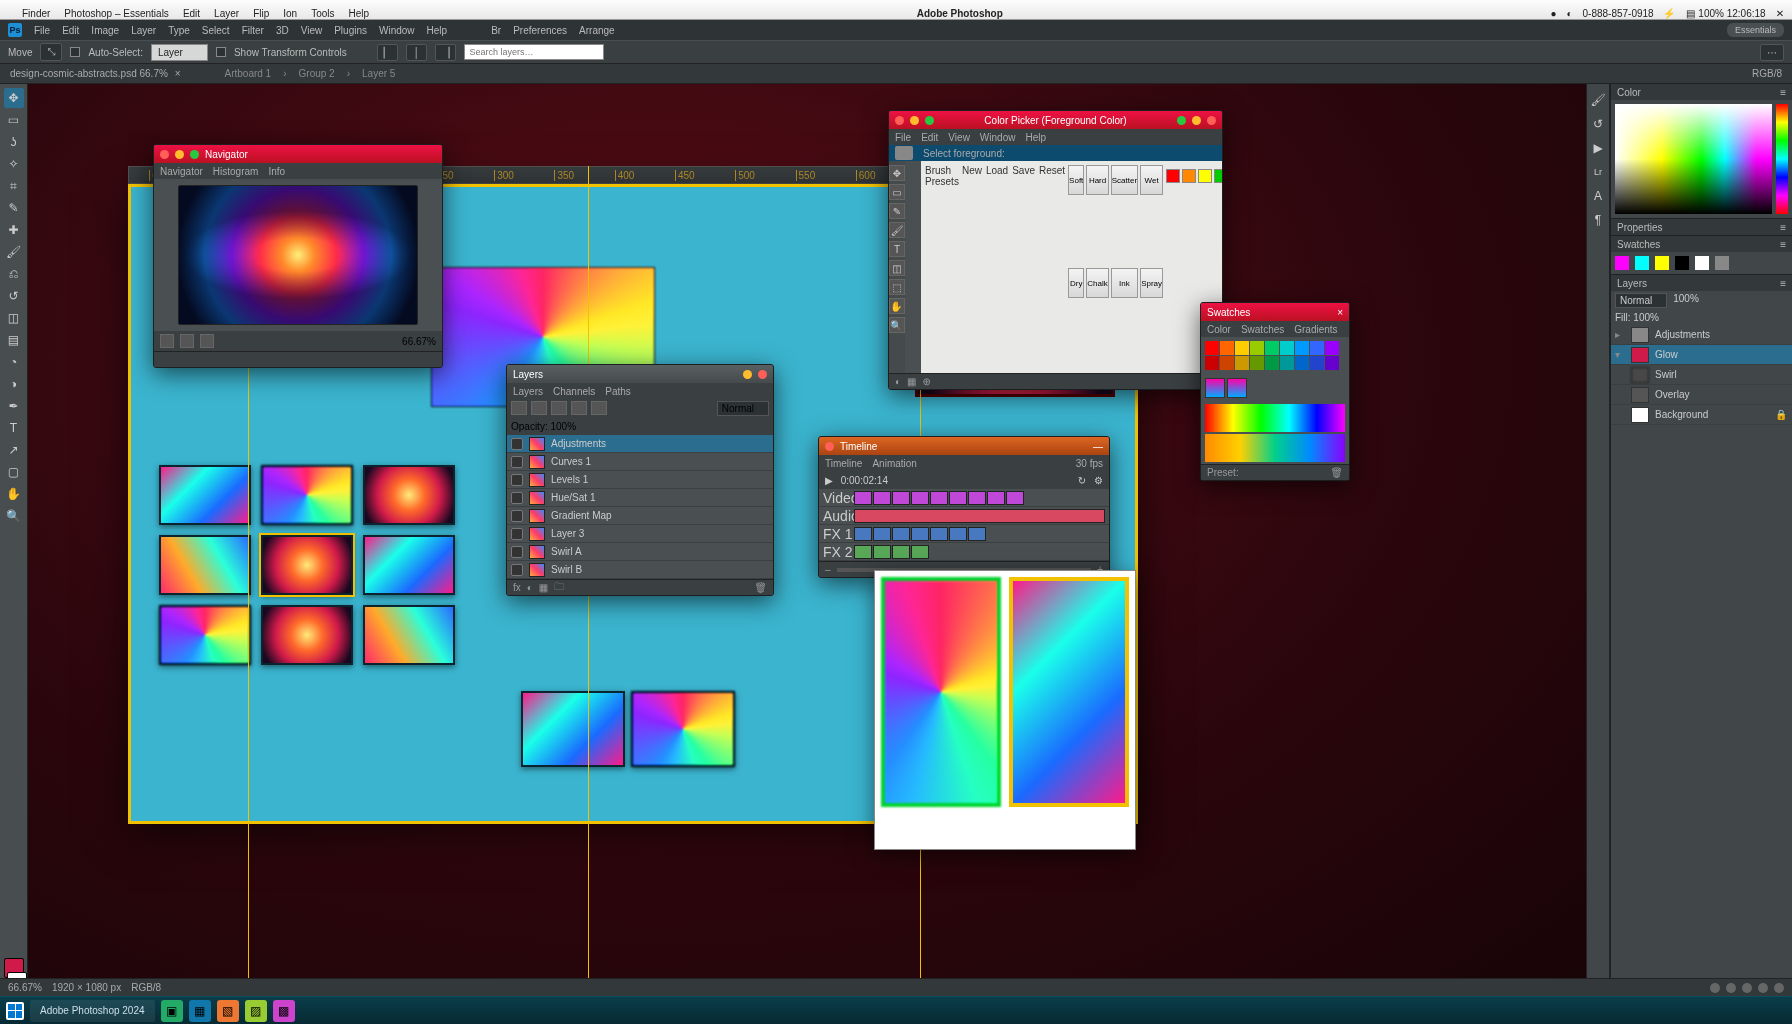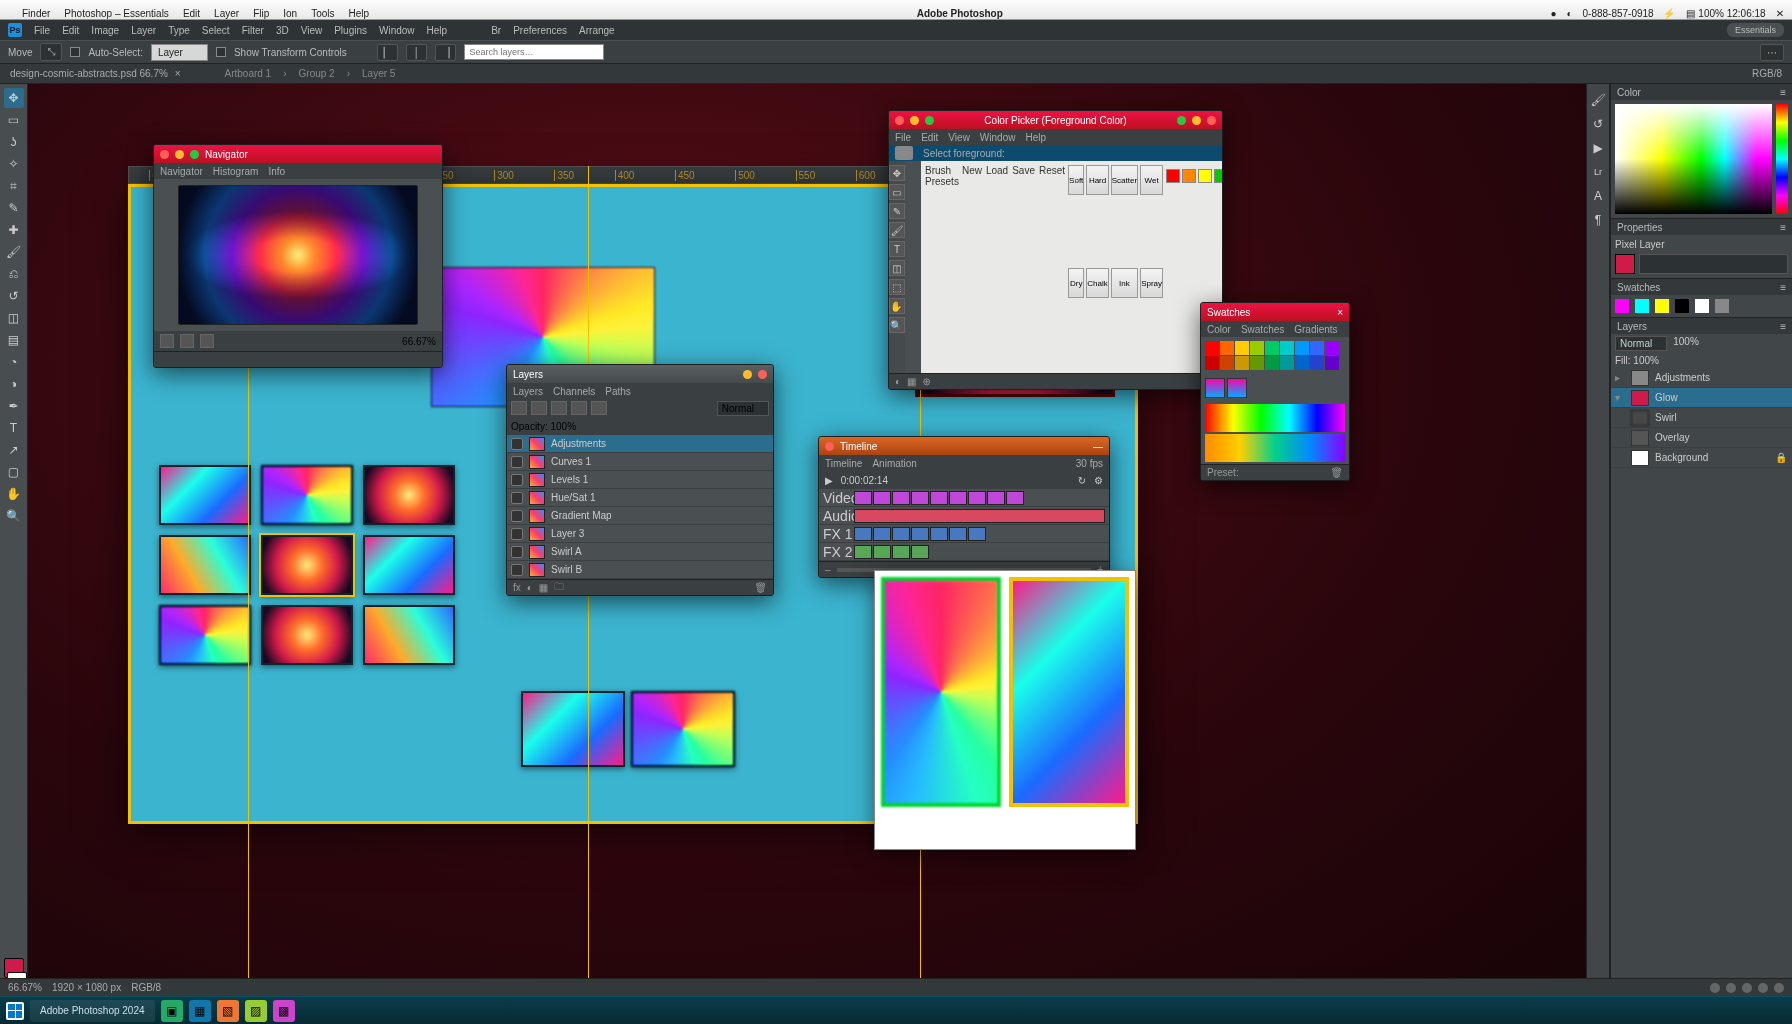--- a/index.html
+++ b/index.html
@@ -599,27 +599,20 @@
       <div class="db drow">
         <div class="colorfield" style="flex:1"></div>
         <div class="huebar"></div>
       </div>
     </div>
     <div class="dpanel">
       <div class="dt">
           <span>Properties</span>
           <span>≡</span>
         </div>
-      <div class="db" style="color:#ccc;font-size:9px">
-        <div>Pixel Layer</div>
-        <div class="drow" style="margin-top:4px;gap:4px">
-          <div style="width:20px;height:20px;background:#d01a4a;border:1px solid #000"></div>
-          <div style="flex:1;height:20px;background:#2c3133;border:1px solid #555"></div>
-        </div>
-      </div>
     </div>
     <div class="dpanel">
       <div class="dt">
           <span>Swatches</span>
           <span>≡</span>
         </div>
       <div class="db drow" style="flex-wrap:wrap;gap:6px">
         <span style="width:14px;height:14px;background:#f0f"></span>
         <span style="width:14px;height:14px;background:#0ff"></span>
         <span style="width:14px;height:14px;background:#ff0"></span>

